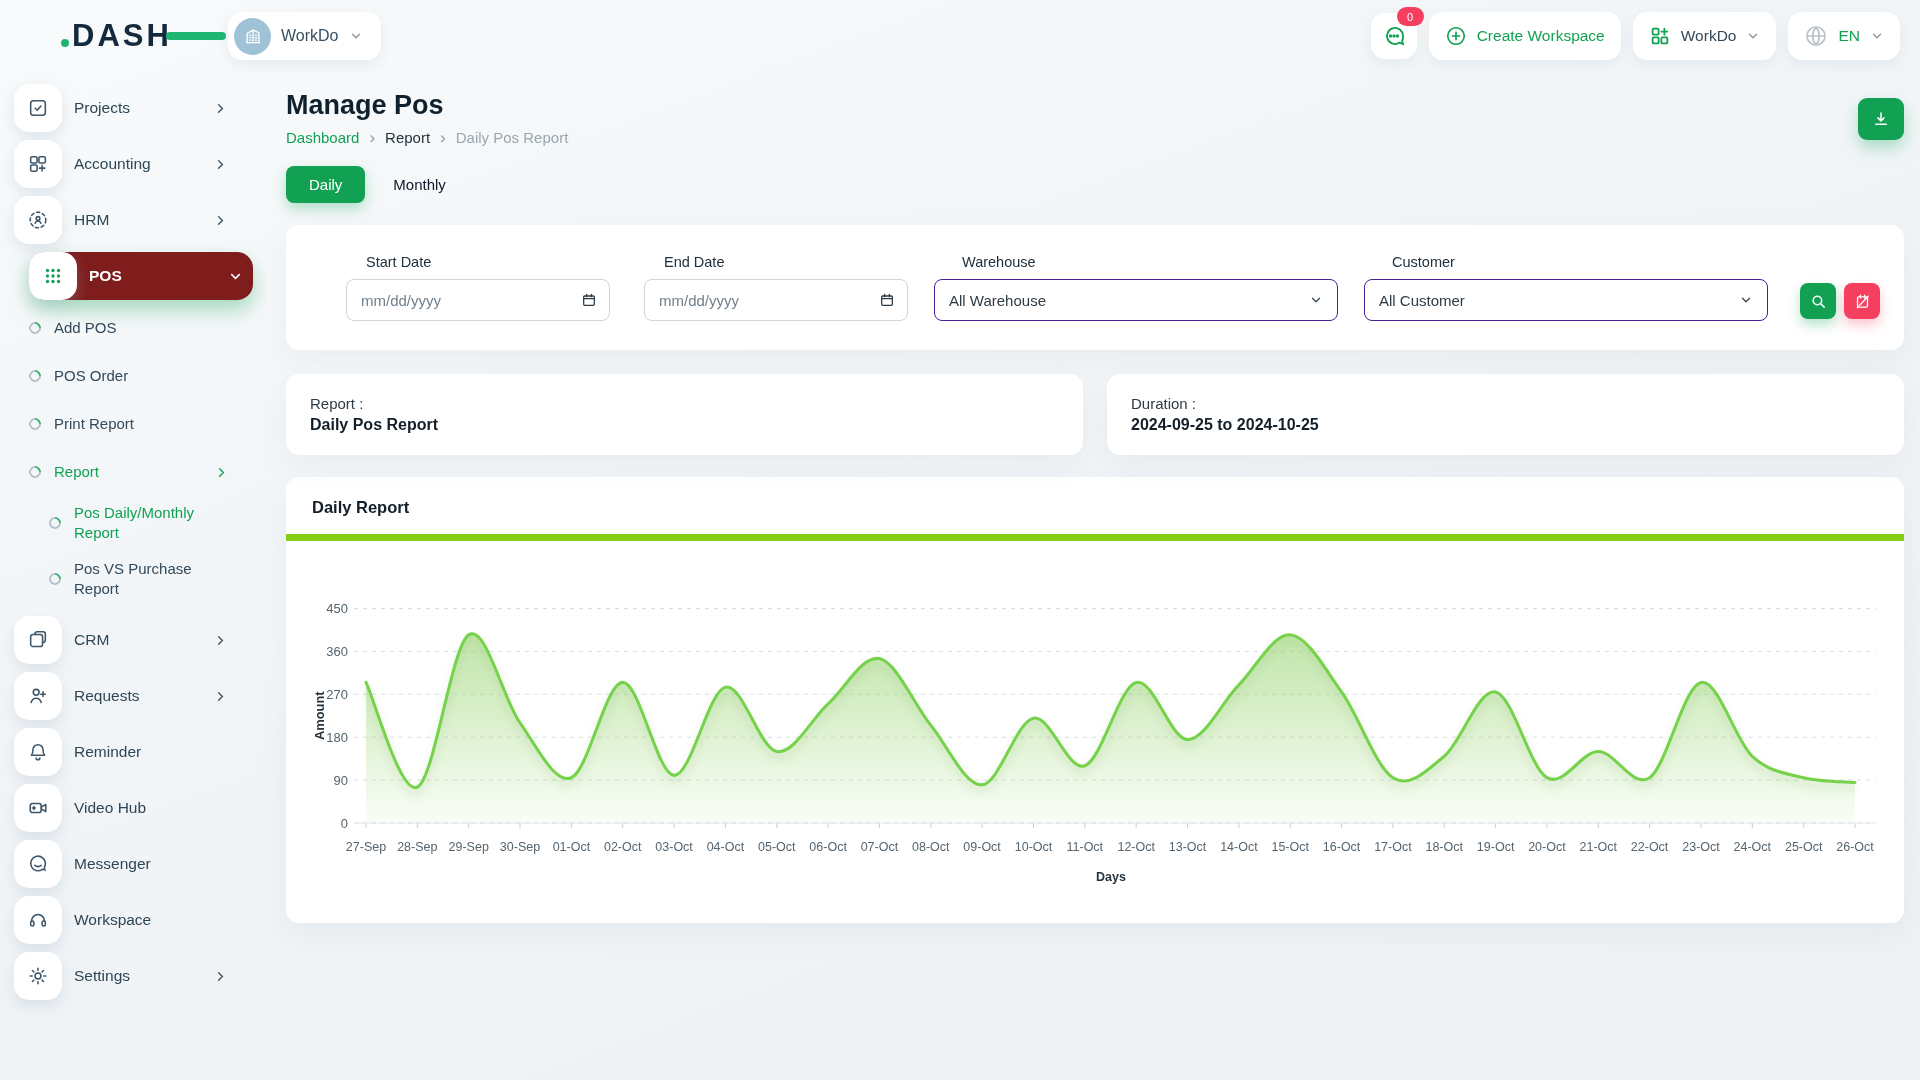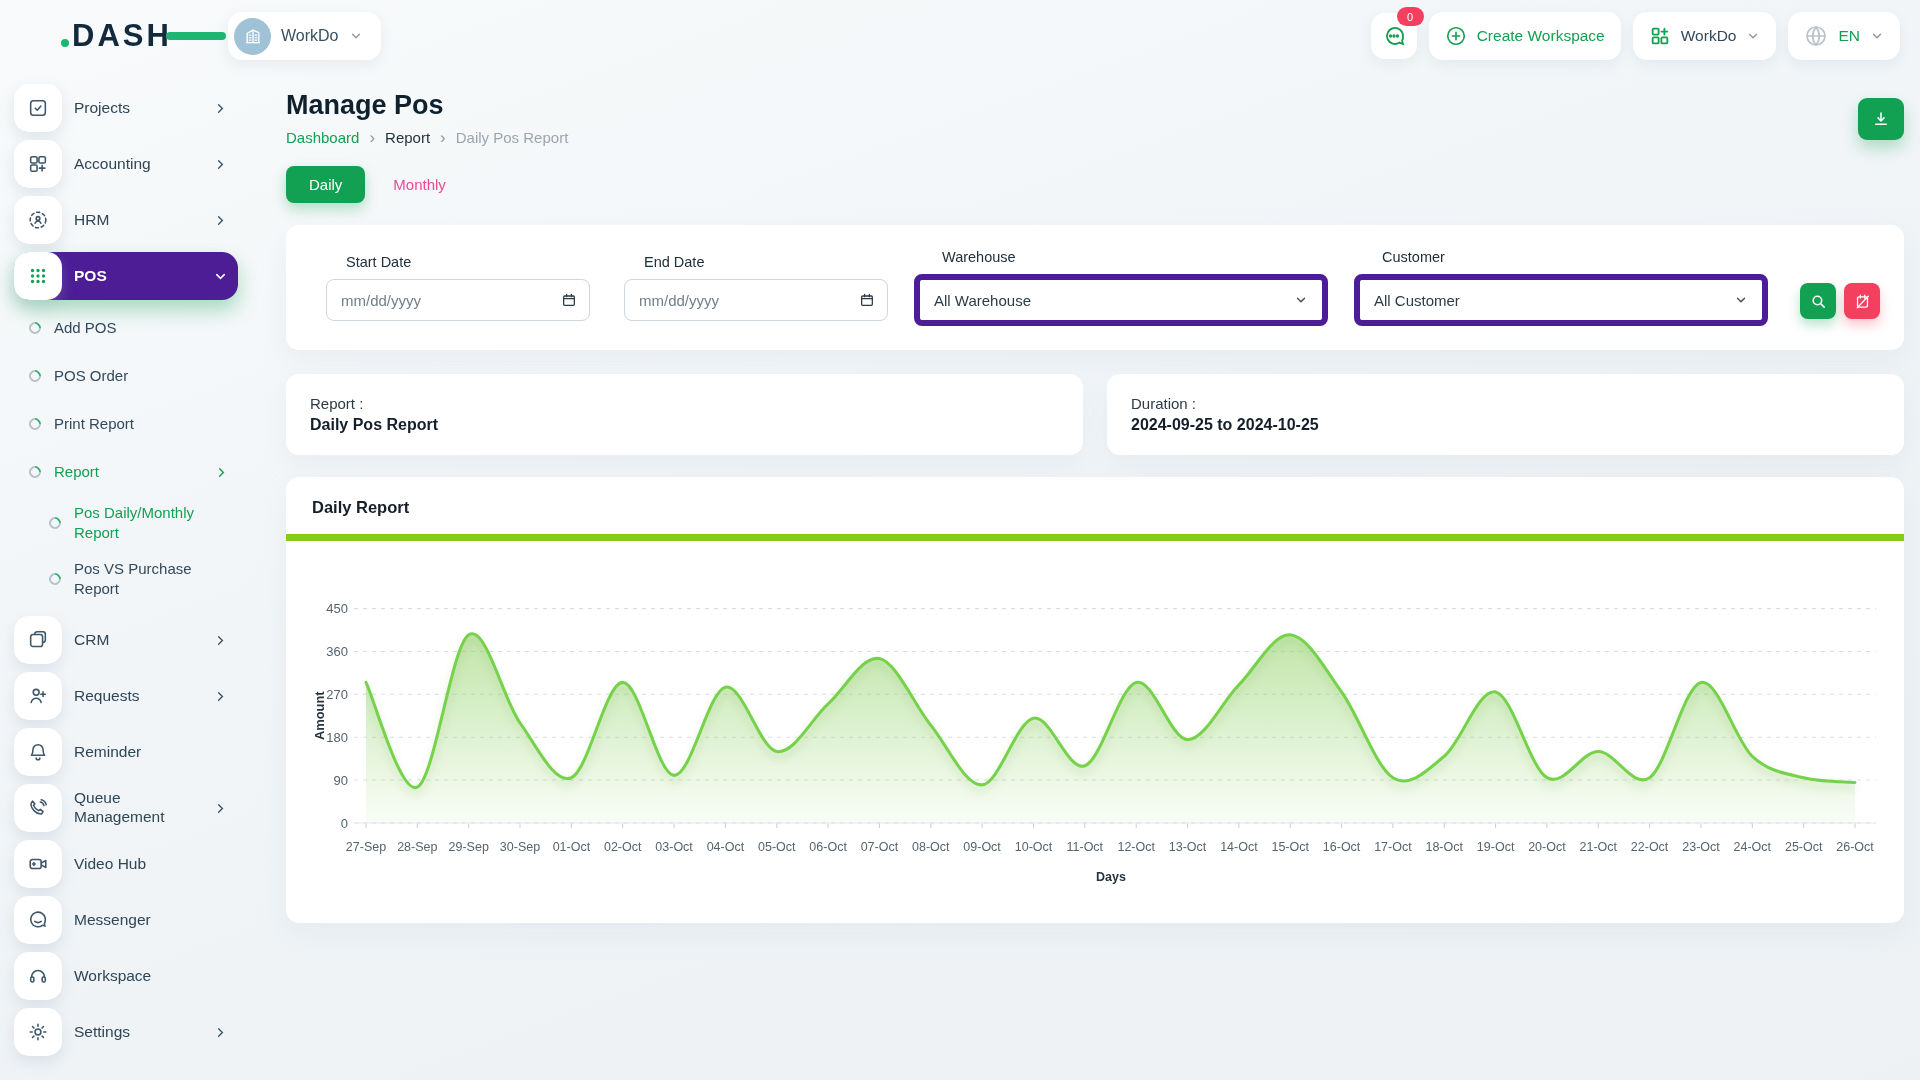--- a/index.html
+++ b/index.html
@@ -28,21 +28,21 @@
          color:#fff;font-size:11px;display:flex;align-items:center;justify-content:center;padding:0 4px;}
   .green-text{color:#12a152;}
   .dark-text{color:#33485a;}
   
   .sidebar{position:absolute;top:72px;left:0;width:252px;bottom:0;padding:12px 0 0 14px;overflow:hidden;}
   .side-item{display:flex;align-items:center;height:48px;margin-bottom:8px;width:224px;cursor:pointer;border-radius:16px;}
   .icon-box{width:48px;height:48px;min-width:48px;background:#fff;border-radius:15px;display:flex;align-items:center;
             justify-content:center;box-shadow:0 6px 14px rgba(163,180,195,.28);margin-right:12px;}
   .side-label{font-size:15.5px;color:#2e4656;flex:1;line-height:1.2;}
   .side-chevron{margin-left:auto;margin-right:10px;display:flex;}
-  .side-item.active{background:#4c1d95;box-shadow:0 10px 20px rgba(18,161,82,.35);}
+  .side-item.active{background:#7f1d1d;box-shadow:0 10px 20px rgba(18,161,82,.35);margin-left:15px;}
   .side-item.active .side-label{color:#fff;font-weight:bold;}
   .side-sub{display:flex;align-items:center;height:40px;margin-bottom:8px;width:210px;cursor:pointer;}
   .side-sub.l1{padding-left:15px;}
   .side-sub.l2{padding-left:35px;height:auto;min-height:46px;margin-bottom:10px;}
   .bullet{width:8px;height:8px;min-width:8px;border:2px solid #b4bfc8;border-top-color:#2fb56b;border-radius:50%;
           transform:rotate(45deg);margin-right:13px;}
   .sub-label{font-size:15px;color:#33495a;line-height:1.35;max-width:150px;}
   .sub-label.g{color:#12a152;}
   .grow{flex:1;}
   
@@ -52,31 +52,31 @@
   .crumbs{display:flex;align-items:center;gap:10px;margin-top:8px;font-size:15px;}
   .crumb-link{color:#12a152;cursor:pointer;}
   .crumb-sep{color:#8b98a2;font-size:17px;line-height:1;}
   .crumb-mid{color:#25333e;cursor:pointer;}
   .crumb-cur{color:#9aa6af;}
   .dl-btn{width:46px;height:42px;background:#12a152;border-radius:9px;display:flex;align-items:center;
           justify-content:center;cursor:pointer;box-shadow:0 8px 16px rgba(18,161,82,.3);margin-top:8px;}
   .tabs{display:flex;align-items:center;gap:14px;margin-top:20px;}
   .tab-daily{background:#12a152;color:#fff;border-radius:8px;padding:10px 23px;font-size:15px;cursor:pointer;
              box-shadow:0 6px 14px rgba(18,161,82,.3);}
-  .tab-monthly{color:#ec4899;font-size:15px;padding:10px 14px;cursor:pointer;}
+  .tab-monthly{color:#0f172a;font-size:15px;padding:10px 14px;cursor:pointer;}
   .card{background:#fff;border-radius:13px;box-shadow:0 10px 26px rgba(168,184,199,.14);}
   .filter-card{margin-top:22px;height:125px;display:flex;align-items:center;padding:0 24px;}
   .f-spacer{width:164px;}
   .f-group{display:flex;flex-direction:column;gap:9px;margin-right:26px;}
   .f-label{font-size:14.5px;color:#20303c;margin-left:28px;}
   .f-input{width:238px;height:40px;border:1px solid #ccd6dd;border-radius:8px;display:flex;align-items:center;
            padding:0 12px;background:#fff;margin-left:8px;}
   .f-input input{border:none;outline:none;flex:1;font-size:15px;color:#4a5a66;font-family:"Liberation Sans",sans-serif;background:transparent;}
   .f-input input::placeholder{color:#717f8b;}
-  .f-select{width:374px;height:40px;border:6px solid #4c1d95;border-radius:8px;display:flex;align-items:center;
+  .f-select{width:374px;height:40px;border:1px solid #4c1d95;border-radius:8px;display:flex;align-items:center;
             justify-content:space-between;padding:0 14px;font-size:15px;color:#2c3b46;cursor:pointer;background:#fff;}
   .f-actions{display:flex;gap:8px;margin-left:6px;margin-top:27px;}
   .sq-btn{width:36px;height:36px;border-radius:8px;display:flex;align-items:center;justify-content:center;cursor:pointer;border:none;}
   .sq-green{background:#12a152;box-shadow:0 6px 12px rgba(18,161,82,.3);}
   .sq-pink{background:#f43f5e;box-shadow:0 6px 12px rgba(244,63,94,.3);}
   .info-row{display:flex;gap:24px;margin-top:24px;}
   .info-card{flex:1;padding:21px 24px;}
   .info-label{font-size:15px;color:#2c3b46;}
   .info-value{font-size:16px;font-weight:bold;color:#141f29;margin-top:4px;}
   .chart-card{margin-top:22px;height:446px;}
@@ -317,34 +317,20 @@
   <div class="side-item">
     <span class="icon-box">
       <svg width="22" height="22" viewBox="0 0 24 24" fill="none" stroke="#3d5669" stroke-width="1.7" stroke-linecap="round" stroke-linejoin="round">
         <path d="M12 4a5.5 5.5 0 0 1 5.5 5.5c0 3.6.8 5 1.7 6H4.8c.9-1 1.7-2.4 1.7-6A5.5 5.5 0 0 1 12 4z"></path>
         <path d="M10 18.5a2 2 0 0 0 4 0"></path>
       </svg>
     </span>
     <span class="side-label">Reminder</span>
   </div>
 
-  <div class="side-item">
-    <span class="icon-box">
-      <svg width="22" height="22" viewBox="0 0 24 24" fill="none" stroke="#3d5669" stroke-width="1.7" stroke-linecap="round" stroke-linejoin="round">
-        <path d="M6 4.5l2.5 2.8-1.4 2a11 11 0 0 0 5.6 5.6l2-1.4 2.8 2.5-1.5 2.5c-5.5.8-12.3-6-11.5-11.5z"></path>
-        <path d="M14.5 5.5a5 5 0 0 1 4 4M15.5 3a7.5 7.5 0 0 1 5.5 5.5"></path>
-      </svg>
-    </span>
-    <span class="side-label">Queue Management</span>
-    <span class="side-chevron">
-      <svg width="15" height="15" viewBox="0 0 24 24" fill="none" stroke="#3d5669" stroke-width="2.2" stroke-linecap="round">
-          <path d="M9 6l6 6-6 6"></path>
-        </svg>
-    </span>
-  </div>
 
   <div class="side-item">
     <span class="icon-box">
       <svg width="22" height="22" viewBox="0 0 24 24" fill="none" stroke="#3d5669" stroke-width="1.7" stroke-linecap="round" stroke-linejoin="round">
         <rect x="3.5" y="7" width="12" height="10" rx="2.5"></rect>
           <path d="M15.5 11l5-2.8v7.6l-5-2.8"></path>
           <path d="M7.5 10.5v3M6 12h3"></path>
       </svg>
     </span>
     <span class="side-label">Video Hub</span>

